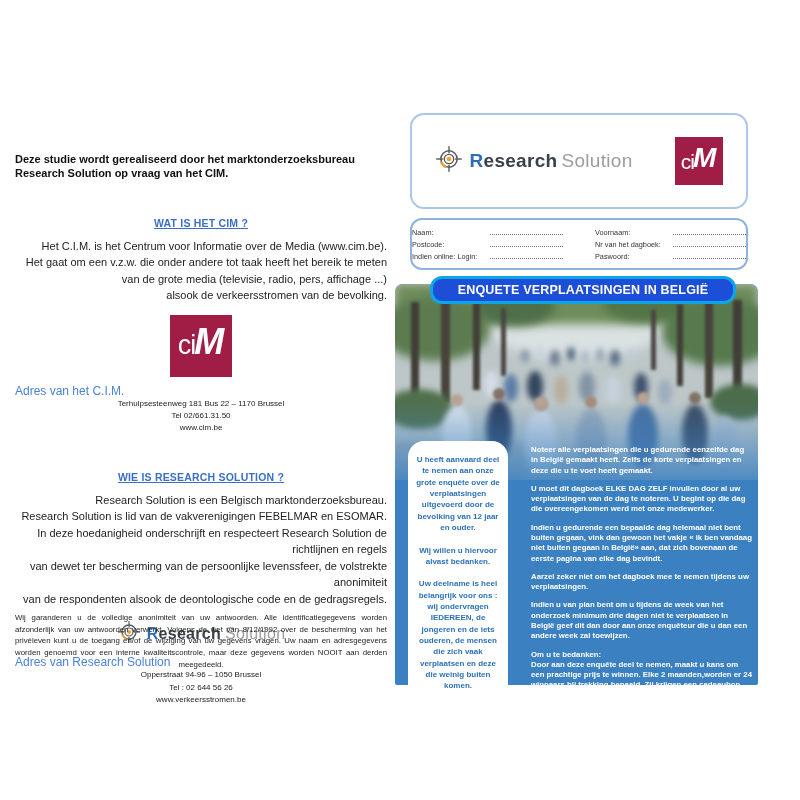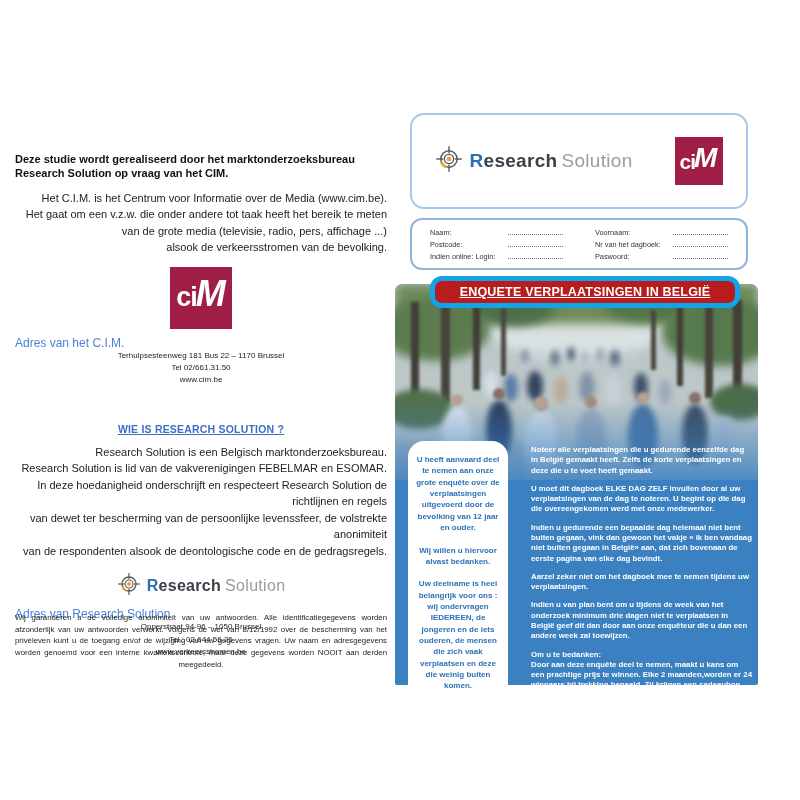--- a/index.html
+++ b/index.html
@@ -9,49 +9,49 @@
     -webkit-font-smoothing:antialiased;
   }
   
   .left-page{position:absolute;left:15px;top:152px;width:372px;}
   .intro{font-size:11px;font-weight:bold;color:#111;line-height:1.3;}
   .sec-heading{margin-top:36px;text-align:center;color:#3b6fc5;font-weight:bold;
     font-size:10.5px;text-decoration:underline;letter-spacing:.2px;}
   .sec-lines{margin-top:9px;text-align:right;font-size:11px;color:#222;line-height:1.5;}
   .cim-logo{background:#a01d45;color:#fff;display:flex;align-items:center;justify-content:center;
     margin:11px auto 0;width:62px;height:62px;line-height:1;}
-  .cim-logo .ci{font-size:27px;font-weight:bold;letter-spacing:-1px;}
+  .cim-logo .ci{font-size:27px;font-weight:normal;letter-spacing:-1px;}
   .cim-logo .m{font-size:36px;font-weight:bold;font-style:italic;margin-left:-1px;margin-top:-8px;}
   .cim-logo.small{width:48px;height:48px;}
   .cim-logo.small .ci{font-size:21px;}
   .cim-logo.small .m{font-size:28px;margin-top:-6px;}
   .addr-label{margin-top:7px;text-align:left;color:#4a82d8;font-size:12px;}
   .addr-lines{text-align:center;font-size:8px;color:#222;line-height:1.55;}
   .rs-logo{display:flex;align-items:center;justify-content:center;gap:6px;margin-top:13px;}
   .rs-words{font-size:16px;letter-spacing:.3px;}
   .rs-words .r{color:#2e6db4;font-weight:bold;}
   .rs-words .rest{color:#3a4149;font-weight:bold;}
   .rs-words .sol{color:#9c9ca2;font-weight:normal;margin-left:4px;}
   .logo-card .rs-words{font-size:19px;}
   .left-footer{position:absolute;left:15px;top:612px;width:372px;font-size:7.8px;color:#222;
     line-height:1.5;text-align:justify;text-align-last:center;}
   
   .logo-card{position:absolute;left:410px;top:113px;width:338px;height:96px;box-sizing:border-box;
     border:2px solid #a9c7e8;border-radius:14px;display:flex;align-items:center;
     justify-content:center;gap:42px;background:#fff;}
   .form-card{position:absolute;left:410px;top:218px;width:338px;height:52px;box-sizing:border-box;
     border:2px solid #8fb4dc;border-radius:12px;background:#fff;
-    padding:5px 18px;display:grid;grid-template-columns:1fr 1fr;column-gap:32px;
+    padding:5px 0;display:grid;grid-template-columns:1fr 1fr;column-gap:32px;
     align-content:space-evenly;font-size:7.3px;color:#333;}
   .f-cell{display:flex;align-items:flex-end;}
   .f-label{flex:none;width:78px;white-space:nowrap;}
   .dots{flex:1;border-bottom:1px dotted #777;margin-bottom:2px;height:7px;}
   .banner{position:absolute;left:430px;top:276px;width:300px;height:22px;z-index:6;
-    background:#b91c1c;border:5px solid #0ea5e9;border-radius:12px;color:#fff;font-weight:bold;
-    font-size:12.5px;display:flex;align-items:center;justify-content:center;letter-spacing:.2px;text-decoration:underline;}
+    background:#1d4ed8;border:3px solid #0ea5e9;border-radius:12px;color:#fff;font-weight:bold;
+    font-size:12.5px;display:flex;align-items:center;justify-content:center;letter-spacing:.2px;}
   .poster{position:absolute;left:395px;top:284px;width:363px;height:401px;background:#3b80c1;
     border-radius:8px 8px 2px 2px;}
   .photo{position:absolute;top:0;left:0;width:363px;height:196px;overflow:hidden;
     border-radius:8px 8px 0 0;}
   .photo-fade{position:absolute;top:118px;left:0;width:363px;height:92px;
     background:linear-gradient(to bottom, rgba(59,128,193,0) 0%, rgba(59,128,193,.55) 55%, #3b80c1 100%);}
   .side-box{position:absolute;left:13px;top:157px;width:100px;box-sizing:border-box;
     background:#fff;border-radius:16px;padding:13px 8px 12px;color:#2c72b8;font-weight:bold;
     font-size:8px;text-align:center;line-height:1.42;}
   .side-box p{margin:0 0 11px;}
@@ -60,20 +60,21 @@
     font-size:7.8px;line-height:1.32;}
   .body-text p{margin:0 0 8px;}
   .body-text .thanks-h{margin:0;}
 </style>
 </head>
 <body>
 
 <div class="left-page">
   <div class="intro">Deze studie wordt gerealiseerd door het marktonderzoeksbureau Research Solution op vraag van het CIM.</div>
 
+  <div class="sec-heading">WAT IS HET CIM ?</div>
   <div class="sec-lines">
     <div>Het C.I.M. is het Centrum voor Informatie over de Media (www.cim.be).</div>
     <div>Het gaat om een v.z.w. die onder andere tot taak heeft het bereik te meten</div>
     <div>van de grote media (televisie, radio, pers, affichage ...)</div>
     <div>alsook de verkeersstromen van de bevolking.</div>
   </div>
 
   <div class="cim-logo">
     <span class="ci">ci</span>
       <span class="m">M</span>

